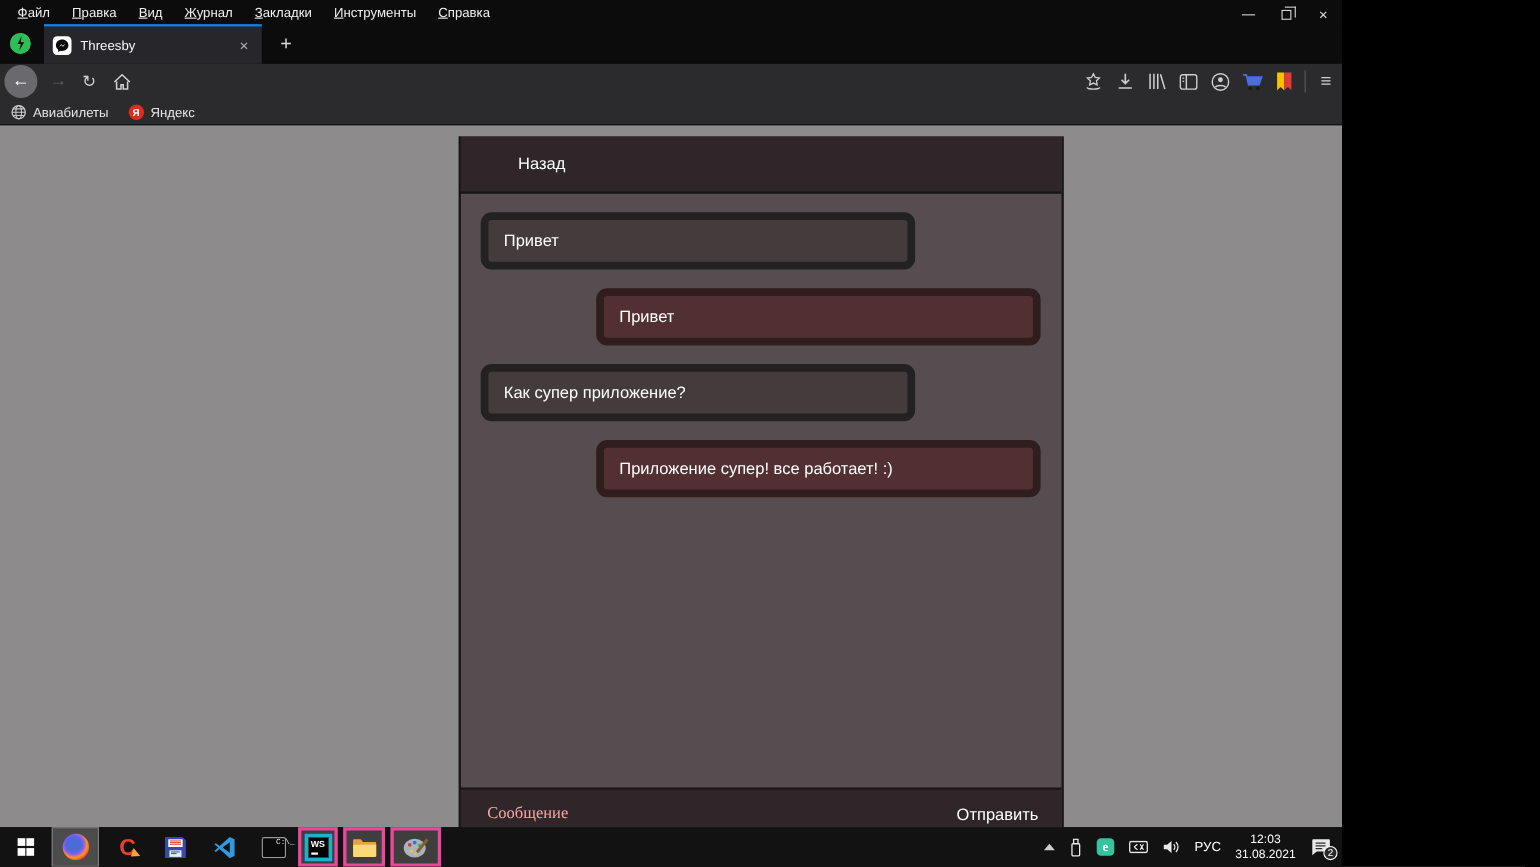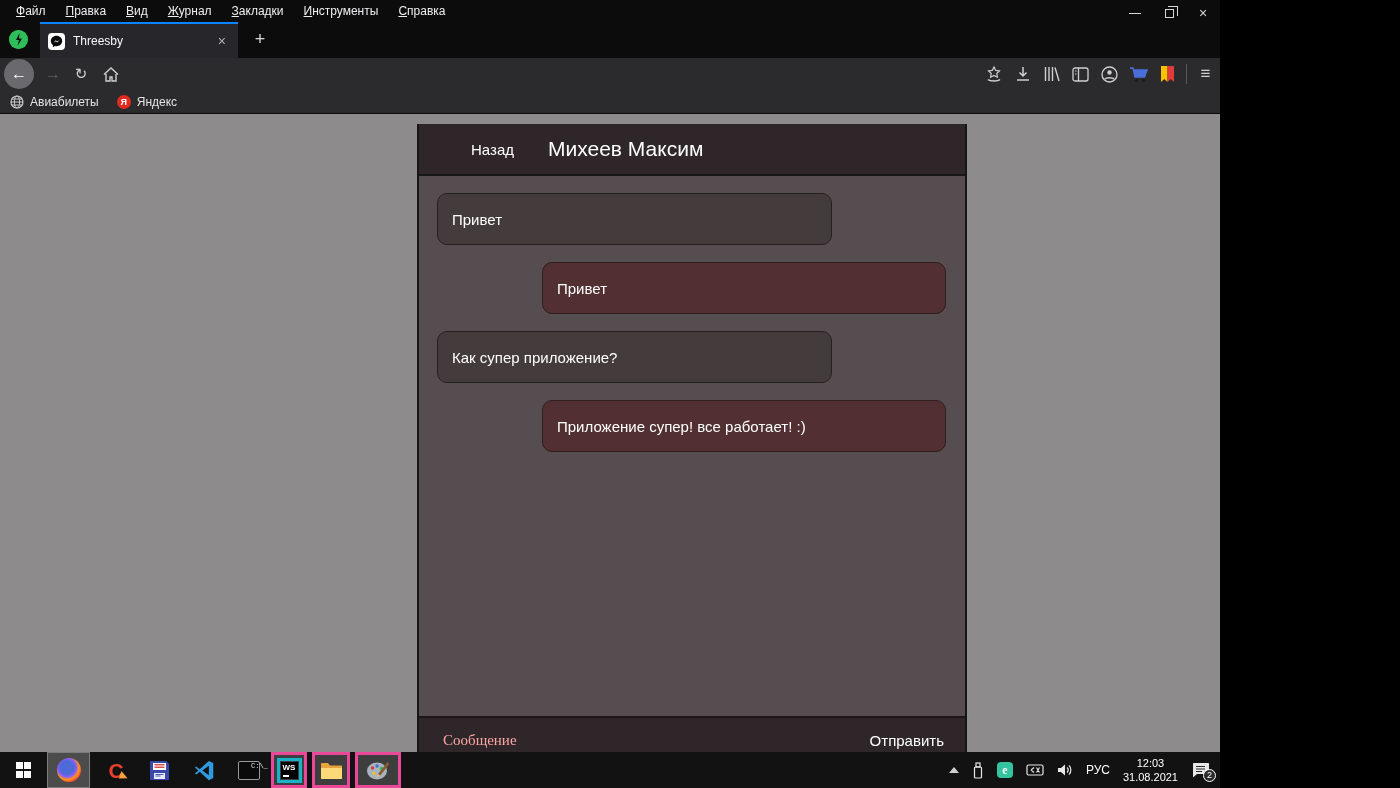--- a/index.html
+++ b/index.html
@@ -56,21 +56,21 @@
   .ya-fav { width:14px; height:14px; border-radius:50%; background:#e0291f; color:#fff; font-size:9px; font-weight:bold; display:flex; align-items:center; justify-content:center; }
 
   
   .content { position:absolute; left:0; top:114px; width:1400px; height:638px; background:#8e8b8c; overflow:hidden; }
 
   .chat-window { position:absolute; left:417px; top:10px; width:550px; height:100%; background:#564d51; border-left:2px solid #161616; border-right:2px solid #161616; display:flex; flex-direction:column; }
   .chat-header { height:52px; background:#2e2629; border-bottom:2px solid #161616; position:relative; flex:none; }
   .back-link { position:absolute; left:52px; top:0; height:100%; display:flex; align-items:center; color:#ffffff; font-size:15px; }
   .chat-title { position:absolute; left:129px; top:0; height:100%; display:flex; align-items:center; color:#ffffff; font-size:21px; }
   .chat-body { flex:1; overflow:hidden; padding-top:17px; }
-  .msg { height:52px; border-radius:10px; border:1px solid #ffffff; display:flex; align-items:center; padding:0 14px; color:#ffffff; font-size:15px; margin-bottom:17px; }
+  .msg { height:52px; border-radius:10px; border:7px solid #ffffff; display:flex; align-items:center; padding:0 14px; color:#ffffff; font-size:15px; margin-bottom:17px; }
   .msg.left { margin-left:18px; width:395px; background:#443b3c; border-color:#232122; }
   .msg.right { margin-left:auto; margin-right:19px; width:404px; background:#523031; border-color:#301d1e; }
   .chat-footer { height:46px; background:#2e2629; border-top:2px solid #1b1717; flex:none; display:flex; align-items:center; justify-content:space-between; padding:0 21px 0 24px; }
   .composer-placeholder { color:#fca5a5; font-size:15px; font-family:Liberation Serif, serif; }
   .send-btn { color:#ffffff; font-size:15px; }
 
   
   .scrollbar { position:absolute; right:0; top:0; width:15px; height:100%; background:#e8e6e7; }
   .sb-btn { position:absolute; left:0; width:15px; height:16px; display:flex; align-items:center; justify-content:center; }
   .sb-up { top:0; } .sb-down { bottom:0; }
@@ -253,21 +253,20 @@
     <span class="bookmark">
       <span class="ya-fav">Я</span>
       <span class="bookmark-label">Яндекс</span>
     </span>
   </div>
 
   <div class="content">
     <div class="chat-window">
       <div class="chat-header">
         <span class="back-link">Назад</span>
-        <span class="chat-title">Михеев Максим</span>
       </div>
       <div class="chat-body">
         <div class="msg left">Привет</div>
         <div class="msg right">Привет</div>
         <div class="msg left">Как супер приложение?</div>
         <div class="msg right">Приложение супер! все работает! :)</div>
       </div>
       <div class="chat-footer">
         <span class="composer-placeholder">Сообщение</span>
         <span class="send-btn">Отправить</span>

